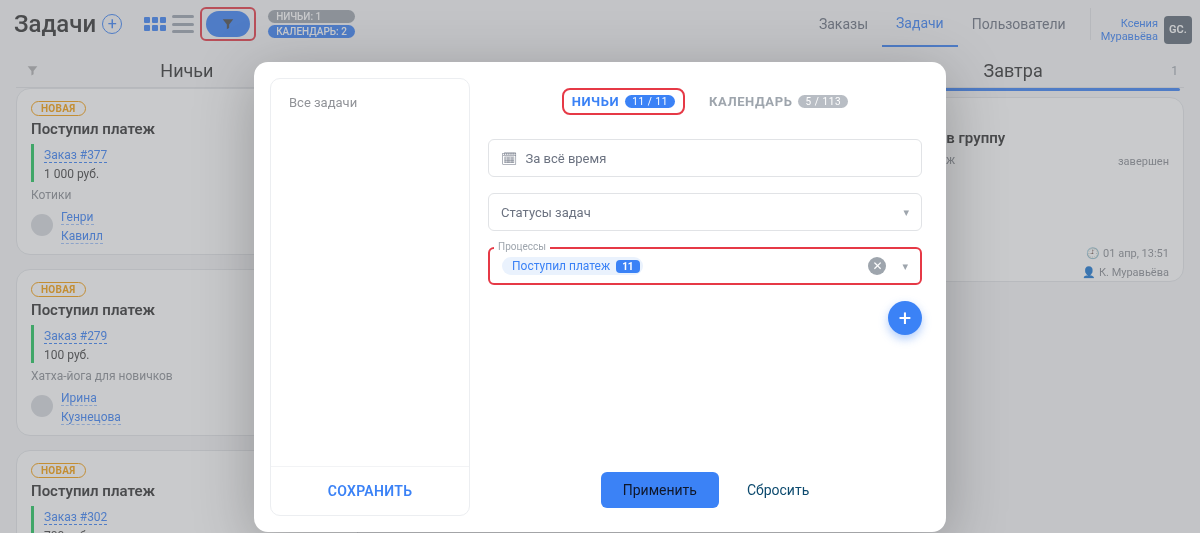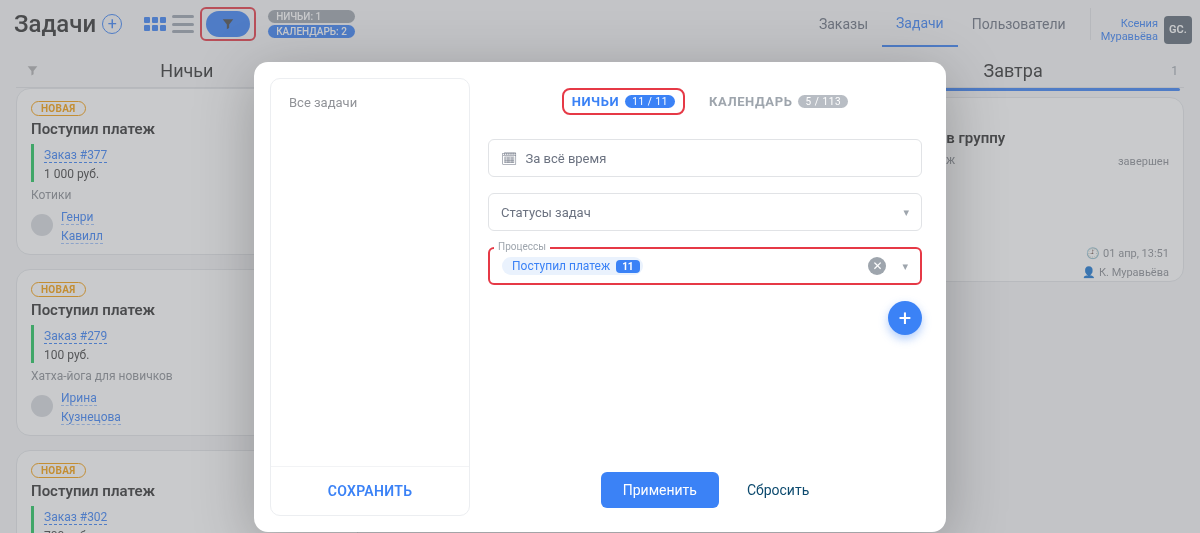--- a/index.html
+++ b/index.html
@@ -68,21 +68,21 @@
 
     .field{ border:1px solid #e1e3e6; border-radius:6px; height:38px; display:flex; align-items:center; padding:0 12px; color:#6b7280; font-size:13px; margin-bottom:16px; gap:8px; position:relative;}
     .field .chev{ margin-left:auto; color:#9ea5ad; font-size:11px;}
     .floating-label{ position:absolute; top:-8px; left:4px; font-size:10px; color:#9ea5ad; background:#fff; padding:0 4px;}
     .chip{ background:#eaf2fd; color:#3b82f6; font-size:12px; border-radius:12px; padding:2px 3px 2px 10px; display:inline-flex; align-items:center; gap:6px;}
     .chip .bn{ background:#3b82f6; color:#fff; font-size:10px; font-weight:700; border-radius:4px; padding:1px 6px;}
     .x-circ{ margin-left:auto; width:18px; height:18px; border-radius:50%; background:#9ea5ad; color:#fff; display:flex; align-items:center; justify-content:center; font-size:12px;}
     .big-red{ border:2px solid #e63946 !important;}
     .fab{ width:34px; height:34px; border-radius:50%; background:#3b82f6; color:#fff; font-size:22px; display:flex; align-items:center; justify-content:center; margin-left:auto; box-shadow:0 4px 10px rgba(59,130,246,.4);}
     .m-actions{ margin-top:auto; display:flex; gap:28px; justify-content:center; align-items:center; padding-bottom:6px;}
-    .apply{ background:#3b82f6; color:#ffffff; border:none; border-radius:6px; padding:10px 22px; font-size:14px;}
+    .apply{ background:#3b82f6; color:#0f172a; border:none; border-radius:6px; padding:10px 22px; font-size:14px;}
     .reset{ color:#0c4a6e; font-size:14px; background:none; border:none;}
     
     svg.fun{ fill:currentColor;}
   </style>
 </head>
 <body>
 
 <div class="topbar">
   <span class="title-word">Задачи</span>
   <span class="plus-circle">+</span>

